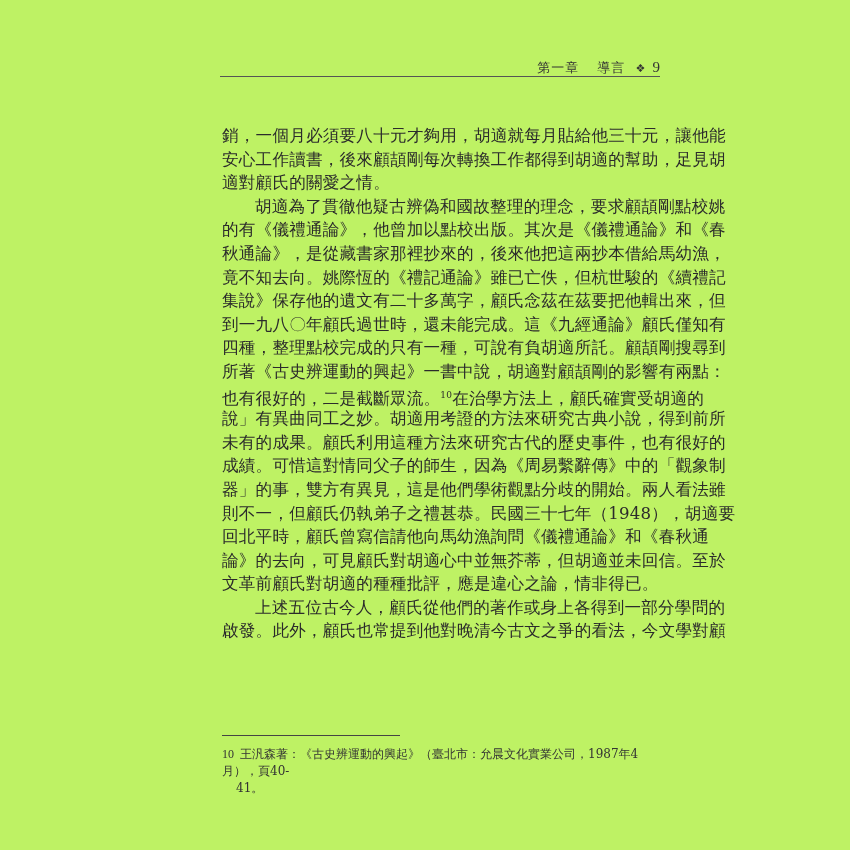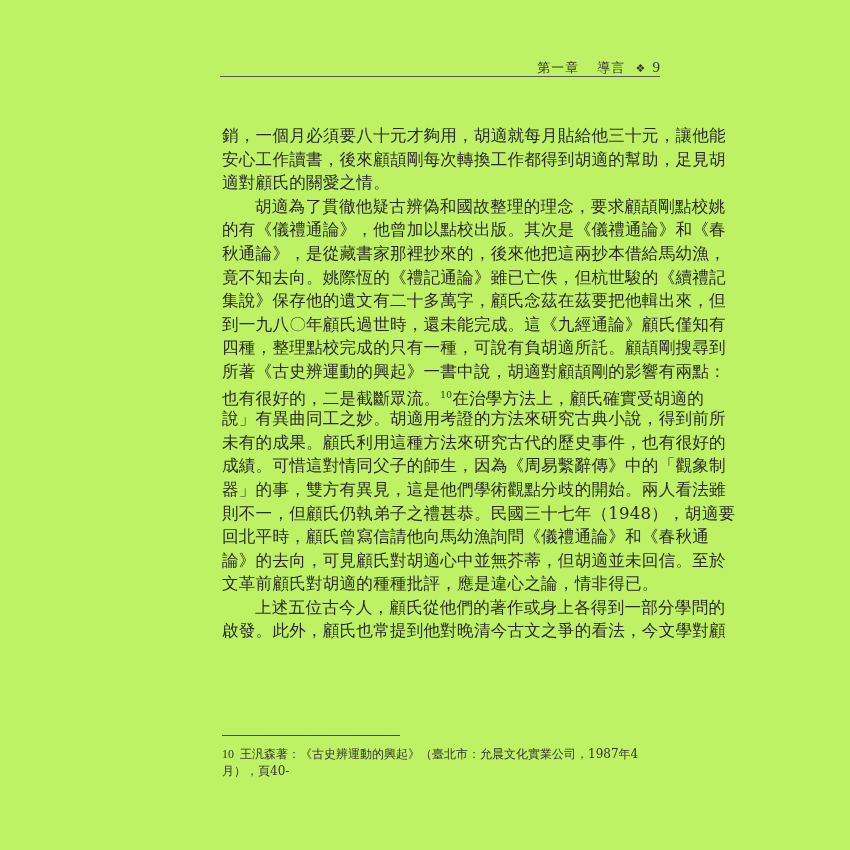--- a/index.html
+++ b/index.html
@@ -68,15 +68,16 @@
     <div class="line">論》的去向，可見顧氏對胡適心中並無芥蒂，但胡適並未回信。至於</div>
     <div class="line">文革前顧氏對胡適的種種批評，應是違心之論，情非得已。</div>
     <div class="line indent">上述五位古今人，顧氏從他們的著作或身上各得到一部分學問的</div>
     <div class="line">啟發。此外，顧氏也常提到他對晚清今古文之爭的看法，今文學對顧</div>
   </div>
 
   <div class="fn-rule"></div>
 
   <div class="footnote">
     <div><span class="fn-num">10</span><span>王汎森著：《古史辨運動的興起》（臺北市：允晨文化實業公司，1987年4月），頁40-</span></div>
+    <div class="fn-cont">41。</div>
   </div>
 
 </div>
 
 </body></html>

